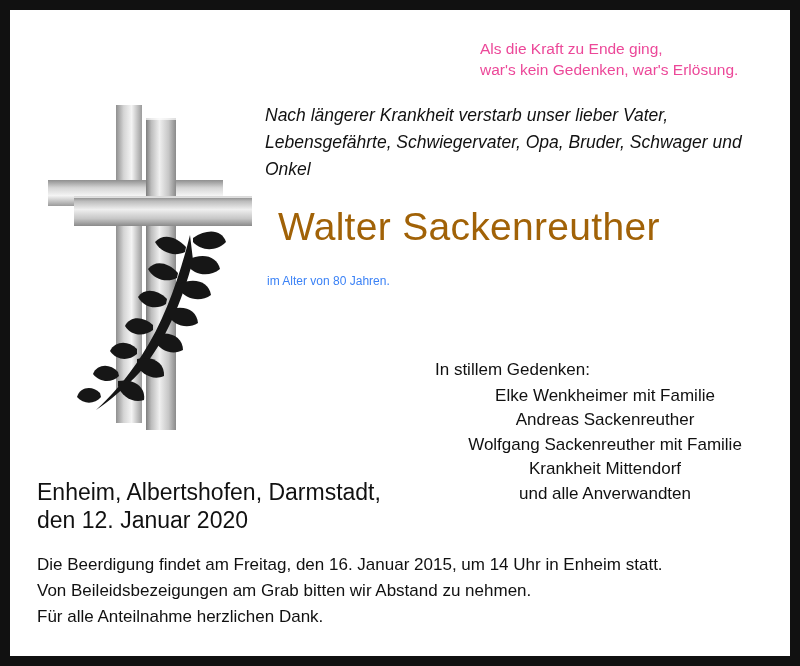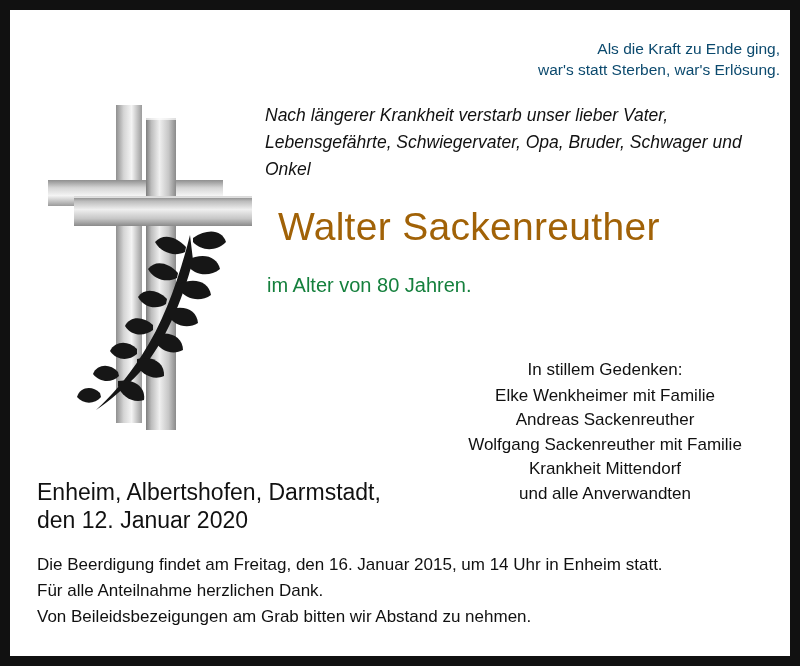--- a/index.html
+++ b/index.html
@@ -40,24 +40,24 @@
     width: 230px;
     height: 360px;
   }
 
   
   .epitaph {
     position: absolute;
     left: 470px;
     top: 28px;
     width: 300px;
-    text-align: right;
+    text-align: left;
     font-size: 15.5px;
     line-height: 21px;
-    color: #0c4a6e;
+    color: #ec4899;
   }
   .epitaph div { white-space: nowrap; }
 
   .intro {
     position: absolute;
     left: 255px;
     top: 92px;
     width: 500px;
     font-size: 17.5px;
     line-height: 27px;
@@ -72,36 +72,36 @@
     font-size: 39px;
     letter-spacing: 0.3px;
     color: #a16207;
     white-space: nowrap;
   }
 
   .age-line {
     position: absolute;
     left: 257px;
     top: 264px;
-    font-size: 20px;
-    color: #15803d;
+    font-size: 12px;
+    color: #3b82f6;
   }
 
   .mourners {
     position: absolute;
     left: 425px;
     top: 348px;
     width: 340px;
     font-size: 17px;
     line-height: 24.5px;
     color: #111111;
     text-align: center;
   }
   .mourners .heading {
-    text-align: center;
+    text-align: left;
     margin-bottom: 1px;
   }
 
   .place-date {
     position: absolute;
     left: 27px;
     top: 468px;
     font-size: 23px;
     line-height: 28px;
     color: #111111;
@@ -180,21 +180,21 @@
           <path d="M123,255 C113,246 100,246 95,256 C101,266 114,267 123,260 Z"></path>
           <path d="M107,279 C98,270 85,271 80,281 C87,291 99,291 107,284 Z"></path>
           <path d="M88,302 C80,293 67,294 63,304 C70,313 82,313 89,306 Z"></path>
           <path d="M70,323 C62,315 50,317 47,327 C54,335 65,334 71,327 Z"></path>
         </g>
       </svg>
     </div>
 
     <div class="epitaph">
       <div>Als die Kraft zu Ende ging,</div>
-      <div>war's statt Sterben, war's Erlösung.</div>
+      <div>war's kein Gedenken, war's Erlösung.</div>
     </div>
 
     <div class="intro">Nach längerer Krankheit verstarb unser lieber Vater, Lebensgefährte, Schwiegervater, Opa, Bruder, Schwager und Onkel</div>
 
     <div class="deceased-name">Walter Sackenreuther</div>
 
     <div class="age-line">im Alter von 80 Jahren.</div>
 
     <div class="mourners">
       <div class="heading">In stillem Gedenken:</div>
@@ -205,18 +205,18 @@
       <div>und alle Anverwandten</div>
     </div>
 
     <div class="place-date">
       <div>Enheim, Albertshofen, Darmstadt,</div>
       <div>den 12. Januar 2020</div>
     </div>
 
     <div class="footer">
       <div>Die Beerdigung findet am Freitag, den 16. Januar 2015, um 14 Uhr in Enheim statt.</div>
+      <div>Von Beileidsbezeigungen am Grab bitten wir Abstand zu nehmen.</div>
       <div>Für alle Anteilnahme herzlichen Dank.</div>
-      <div>Von Beileidsbezeigungen am Grab bitten wir Abstand zu nehmen.</div>
     </div>
 
   </div>
 </div>
 
 </body></html>

